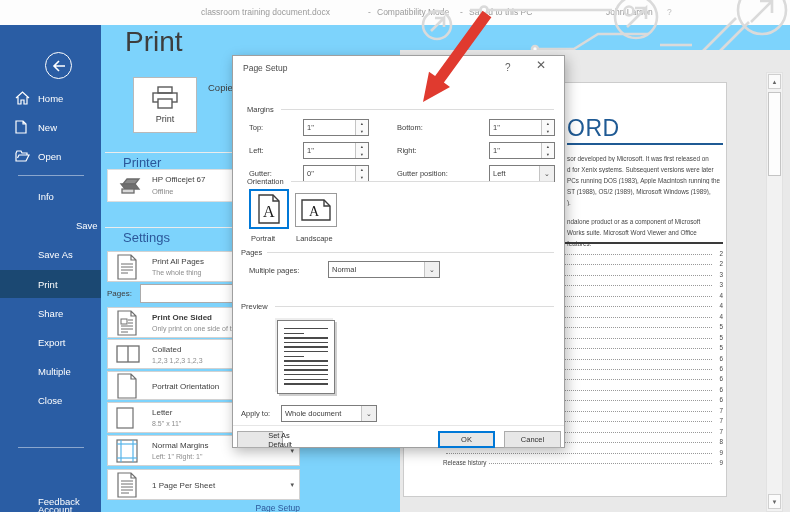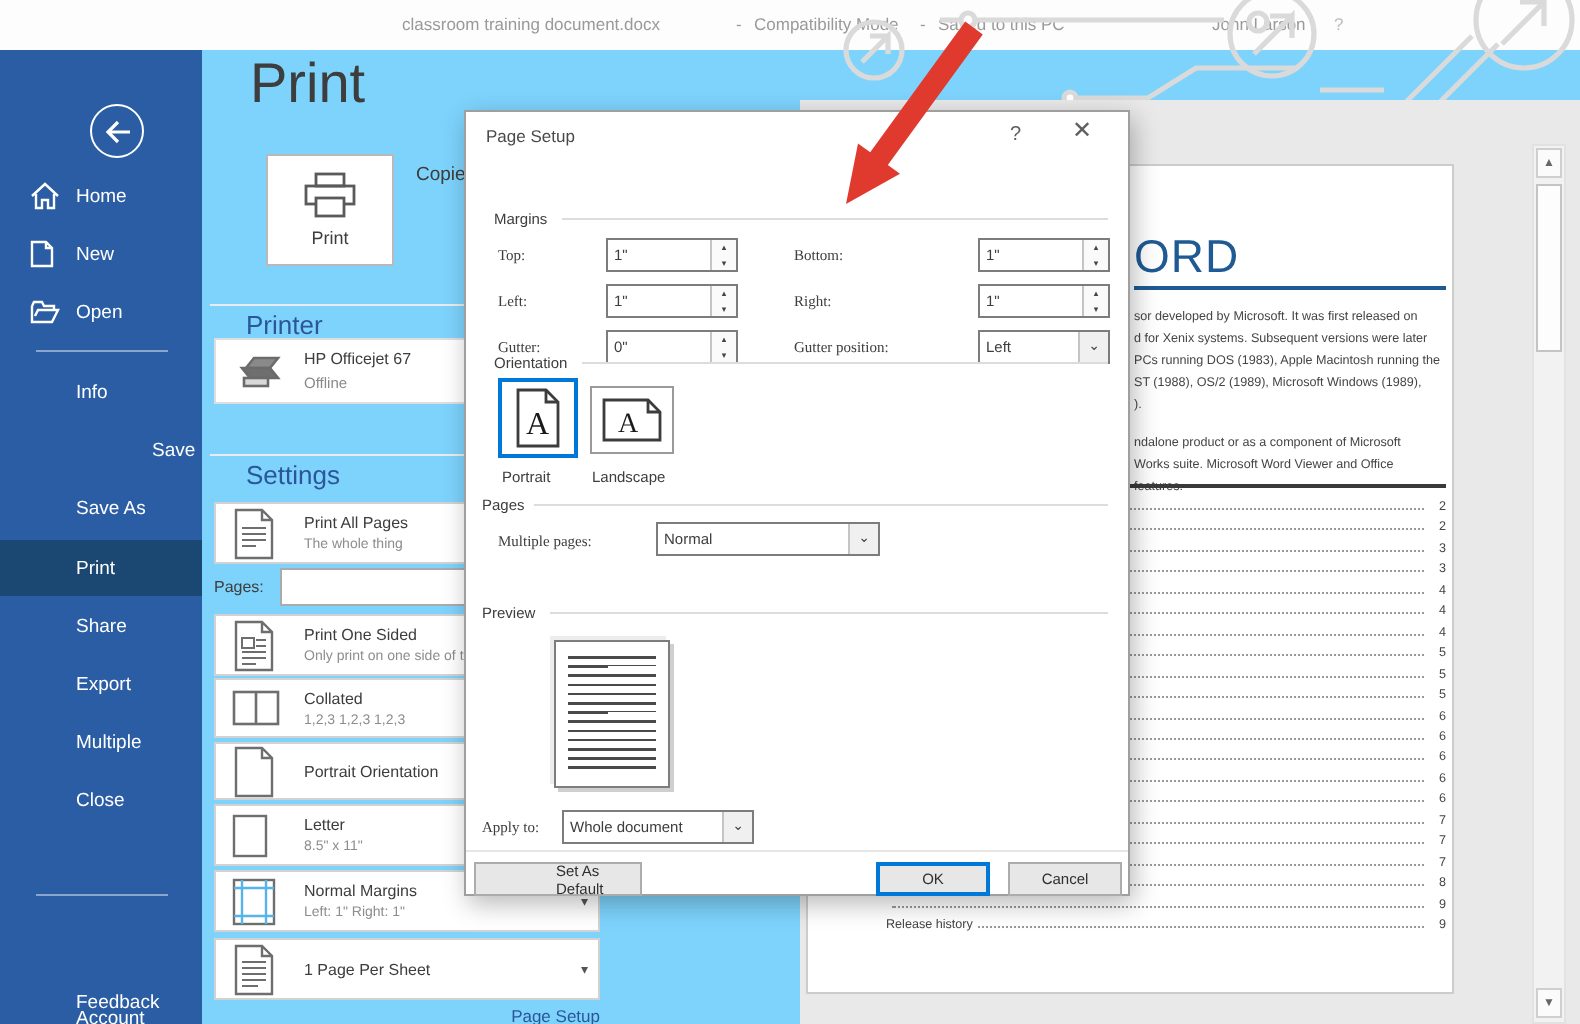--- a/index.html
+++ b/index.html
@@ -65,40 +65,40 @@
   #dlg-title { position:absolute; left:10px; top:7px; font-size:8.5px; color:#4a4a4a; }
   #dlg-help { position:absolute; left:272px; top:6px; font-size:10px; color:#5f5f5f; }
   #dlg-close { position:absolute; left:303px; top:2px; font-size:12px; color:#5f5f5f; }
   #dlg-tabs { position:absolute; left:8px; top:28px; right:8px; height:18px; }
   #dlg-tabs::after { content:""; position:absolute; left:0; right:0; bottom:0; height:1px; background:#c0c0c0; }
   .tab { position:relative; display:inline-block; height:16px; line-height:16px; padding:0 9px; margin-right:1px; border:1px solid #c0c0c0; background:#f2f2f2; top:2px; }
   .tab.active { background:#fff; border-bottom-color:#fff; top:0; height:18px; line-height:18px; z-index:2; }
   .grp-label { position:absolute; font-size:7.5px; color:#3d3d3d; background:#fff; padding-right:4px; z-index:1; }
   .grp-line { position:absolute; height:1px; background:#dcdcdc; }
   #margin-grid { position:absolute; left:16px; top:63px; display:grid; grid-template-columns:54px 66px 28px 92px 66px; row-gap:6px; align-items:center; }
-  .fld-label { font-size:7.5px;font-family:Liberation Serif, serif; }
+  .fld-label { font-size:7.5px; }
   .ctl { height:17px; border:1px solid #7c7c7c; background:#fff; display:flex; }
   .ctl .val { flex:1; padding-left:3px; line-height:15px; font-size:7.5px; overflow:hidden; white-space:nowrap; }
   .ctl .spin { width:13px; border-left:1px solid #c4c4c4; display:flex; flex-direction:column; }
   .ctl .spin div { flex:1; font-size:4.5px; color:#444; text-align:center; line-height:7px; background:#fafafa; }
   .ctl .chevbox { width:15px; border-left:1px solid #c4c4c4; background:#f0f0f0; font-size:7px; color:#444; text-align:center; line-height:15px; }
   .orient-tile { position:absolute; background:#fff; display:flex; align-items:center; justify-content:center; }
   #tile-portrait { left:16px; top:133px; width:40px; height:40px; border:2px solid #0078d7; }
   #tile-landscape { left:62px; top:137px; width:42px; height:34px; border:1px solid #9a9a9a; }
   .orient-lbl { position:absolute; top:178px; font-size:7.5px; }
   #dd-multi { position:absolute; left:95px; top:205px; width:112px; }
   #preview-page { position:absolute; left:44px; top:264px; width:58px; height:74px; background:#fff; border:1px solid #7d7d7d; box-shadow:2px 2px 0 #cfcfcf, -2px -2px 0 #ededed; }
   #preview-page .lines { position:absolute; left:6px; right:6px; top:7px; bottom:7px;
      background:repeating-linear-gradient(#4a4a4a 0 1.3px, transparent 1.3px 4.6px); }
   #preview-page .lines::after { content:""; position:absolute; right:0; top:4.6px; width:55%; height:37px; background:
      repeating-linear-gradient(#fff 0 1.3px, transparent 1.3px 23px); }
   #dd-apply { position:absolute; left:48px; top:349px; width:96px; }
   #dlg-footline { position:absolute; left:0; right:0; top:369px; height:1px; background:#e6e6e6; }
   .dlg-btn { position:absolute; top:375px; height:17px; background:#e7e7e7; border:1px solid #acacac; font-size:7.5px; color:#2f2f2f; display:flex; align-items:center; justify-content:center; font-family:"Liberation Sans",sans-serif; }
-  #btn-default { left:4px; width:84px;padding-left:40px; }
+  #btn-default { left:4px; width:46px;padding-left:40px; }
   #btn-ok { left:205px; width:57px; border:2px solid #0078d7; }
   #btn-cancel { left:271px; width:57px; }
 
   
   #arrow { left:410px; top:0; width:100px; height:115px; }
 
   svg { display:block; }
 </style>
 </head>
 <body>
@@ -260,21 +260,21 @@
             <g stroke="#6e6e6e" stroke-width="1">
               <rect x="6" y="9" width="6" height="5" fill="none"></rect>
               <line x1="13" y1="10" x2="18" y2="10"></line>
               <line x1="13" y1="13" x2="18" y2="13"></line>
               <line x1="6" y1="16" x2="18" y2="16"></line>
               <line x1="6" y1="19" x2="18" y2="19"></line>
               <line x1="6" y1="22" x2="13" y2="22"></line>
             </g>
           </svg>
         </span>
-        <div class="tt" style="top: 5px;">Print One Sided</div>
+        <div class="tt" style="top: 5px; font-weight: bold;">Print One Sided</div>
         <div class="ss" style="top: 17px;">Only print on one side of the page</div>
         <span class="chev">▾</span>
       </div>
       <div class="set-row" style="top: 339px; height: 30px;">
         <span class="ic">
           <svg width="26" height="20" viewBox="0 0 26 20">
             <rect x="2" y="2" width="22" height="16" fill="#fff" stroke="#6e6e6e" stroke-width="1.3"></rect>
             <line x1="13" y1="2" x2="13" y2="18" stroke="#6e6e6e" stroke-width="1.3"></line>
           </svg>
         </span>

